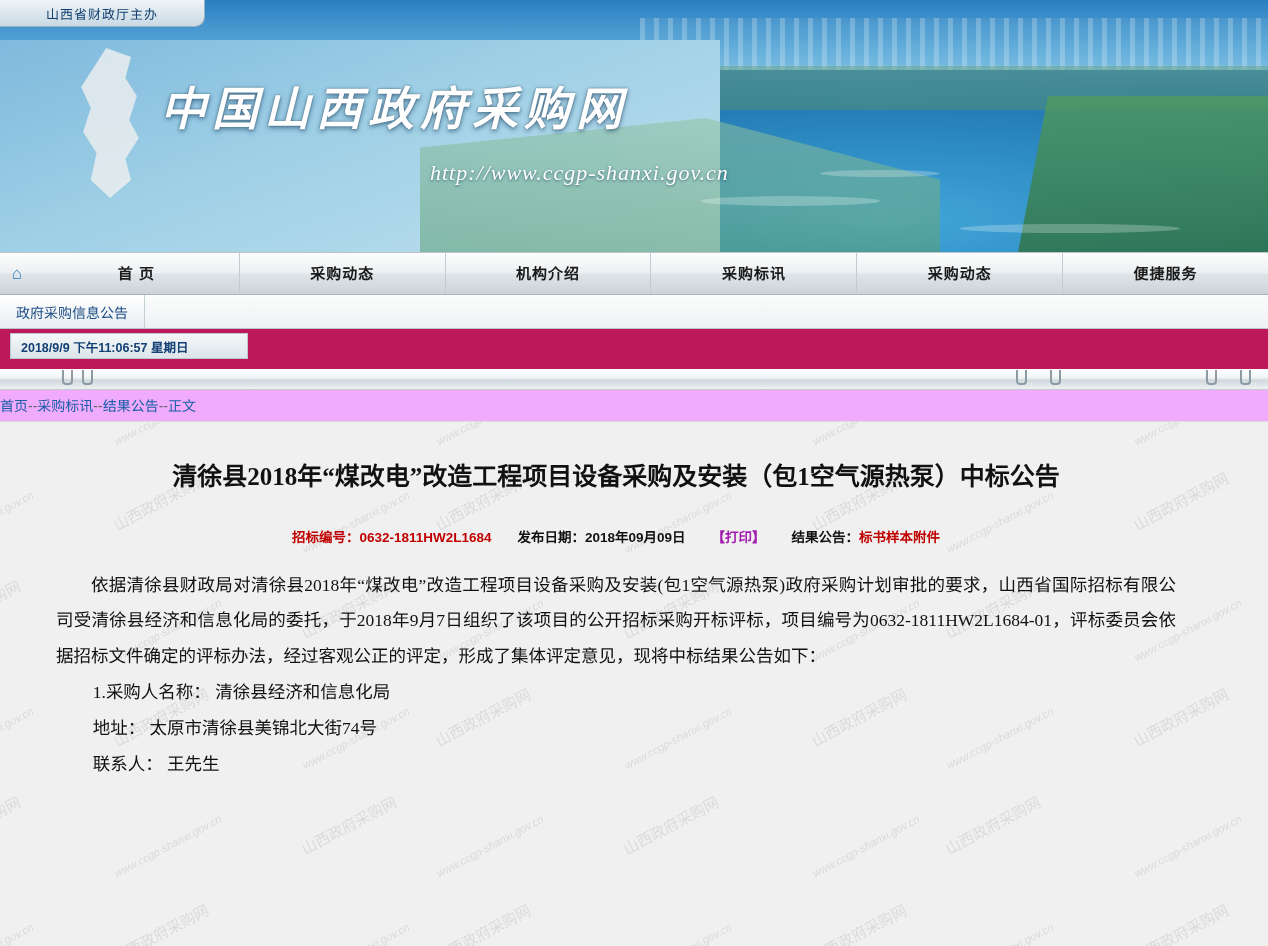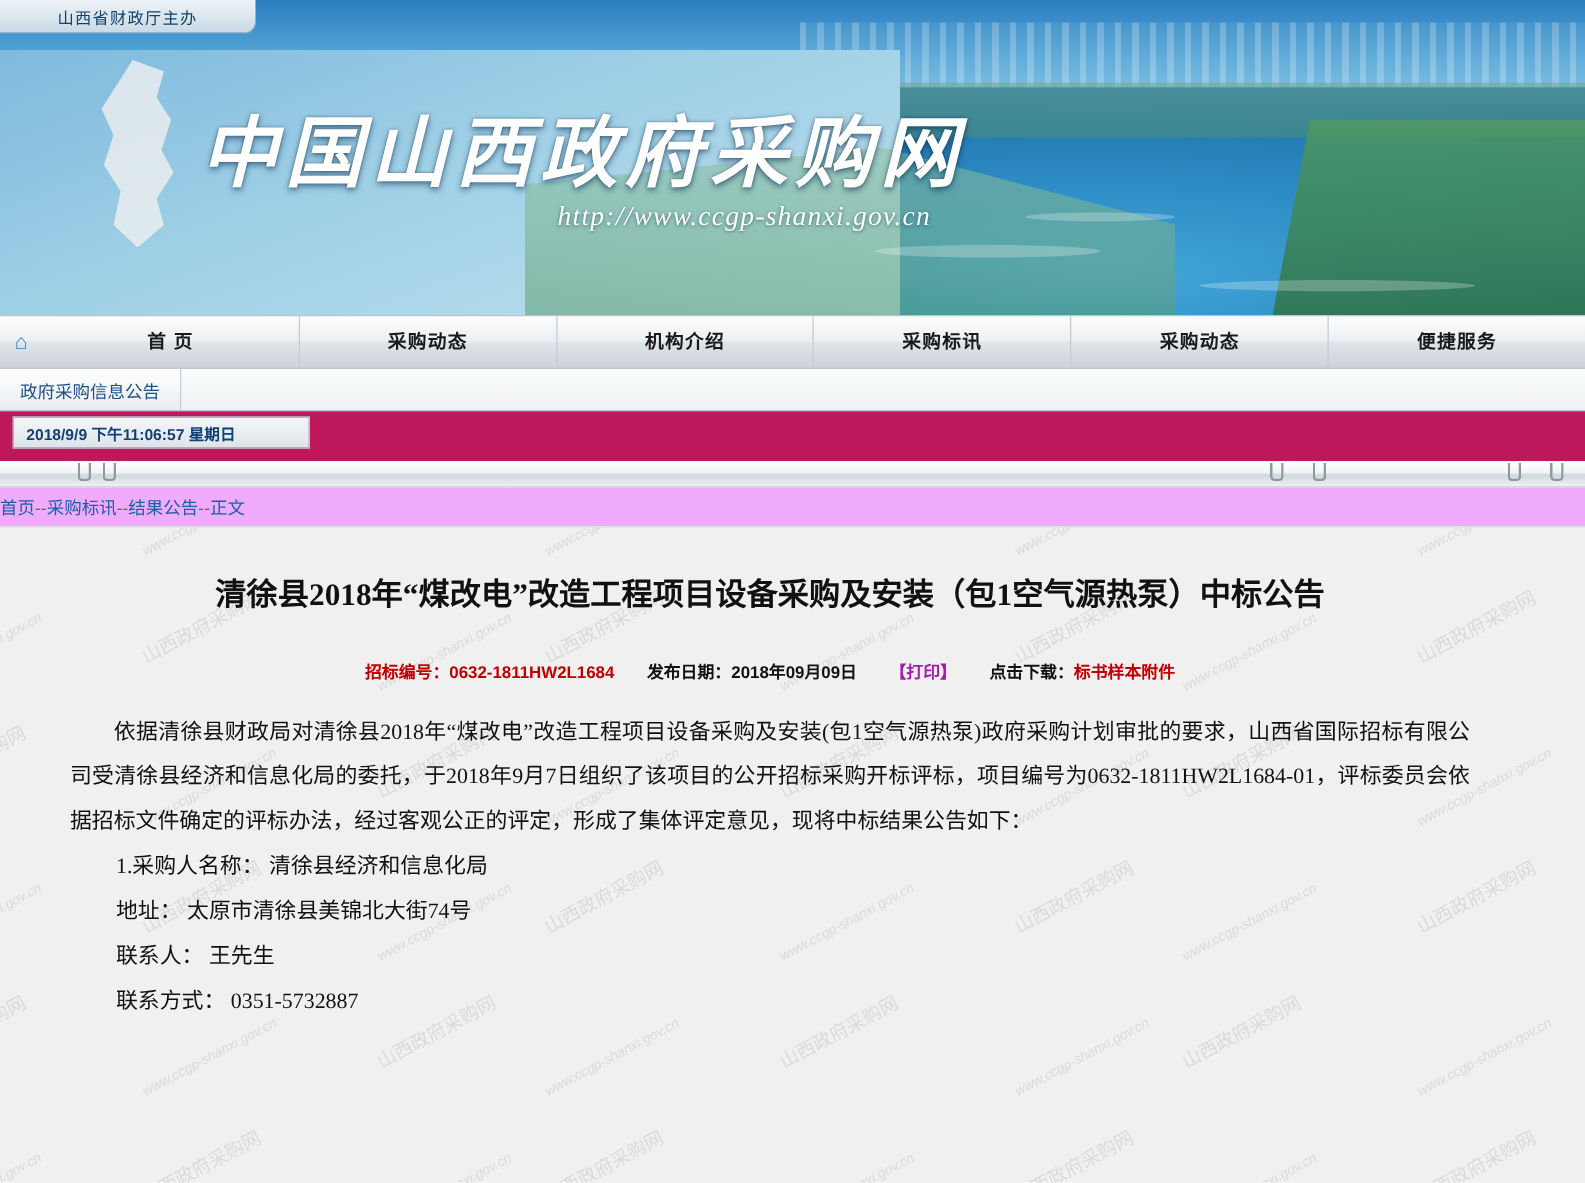--- a/index.html
+++ b/index.html
@@ -101,38 +101,37 @@
     width: 96px; height: 150px;
     background: rgba(255,255,255,.75);
     clip-path: polygon(46% 0%, 72% 6%, 66% 20%, 78% 32%, 70% 48%, 80% 60%, 66% 74%, 72% 88%, 50% 100%, 30% 88%, 36% 70%, 22% 56%, 30% 40%, 20% 26%, 34% 12%);
     filter: drop-shadow(0 0 2px rgba(0,0,0,.25));
   }
 
   .site-title {
     position: absolute;
     left: 160px; top: 72px;
     font-family: "Liberation Serif", "DejaVu Serif", serif;
-    font-size: 62px;
+    font-size: 46px;
     font-weight: 700;
     color: #ffffff;
     letter-spacing: 6px;
     text-shadow: 0 2px 5px rgba(0,40,80,.55), 0 0 2px rgba(0,0,0,.4);
     white-space: nowrap;
     font-style: italic;
   }
   .site-url {
     position: absolute;
     left: 430px; top: 160px;
     font-family: "Liberation Serif", "DejaVu Serif", serif;
     font-style: italic;
     font-size: 22px;
     color: #ffffff;
     text-shadow: 0 1px 3px rgba(0,40,80,.6);
     letter-spacing: 1px;
-    margin-left: 16px;
   }
 
   
   .navbar {
     position: relative;
     width: 1268px;
     height: 43px;
     background: linear-gradient(180deg, #fdfdfd 0%, #eceff1 48%, #dfe4e8 52%, #ccd3d8 100%);
     border-top: 1px solid #b9c4cc;
     border-bottom: 1px solid #a9b6c0;
@@ -418,25 +417,24 @@
 
     <div class="meta-row">
       <span>
         <span class="meta-red">招标编号：</span><span class="meta-red">0632-1811HW2L1684</span>
       </span>
       <span>
         <span class="meta-label">发布日期：</span><span>2018年09月09日</span>
       </span>
       <span class="meta-link">【打印】</span>
       <span>
-        <span class="meta-label">点击下载：</span><span class="meta-dl-link">标书样本附件</span>
+        <span class="meta-label">结果公告：</span><span class="meta-dl-link">标书样本附件</span>
       </span>
     </div>
 
     <div class="body-text">
       <p class="indent2">依据清徐县财政局对清徐县2018年“煤改电”改造工程项目设备采购及安装(包1空气源热泵)政府采购计划审批的要求，山西省国际招标有限公司受清徐县经济和信息化局的委托，于2018年9月7日组织了该项目的公开招标采购开标评标，项目编号为0632-1811HW2L1684-01，评标委员会依据招标文件确定的评标办法，经过客观公正的评定，形成了集体评定意见，现将中标结果公告如下：</p>
       <p class="indent1">1.采购人名称：  清徐县经济和信息化局</p>
       <p class="indent1">地址：  太原市清徐县美锦北大街74号</p>
       <p class="indent1">联系人：  王先生</p>
-      <p class="indent1">联系方式：  0351-5732887</p>
     </div>
   </div>
 </div>
 
 </body></html>

